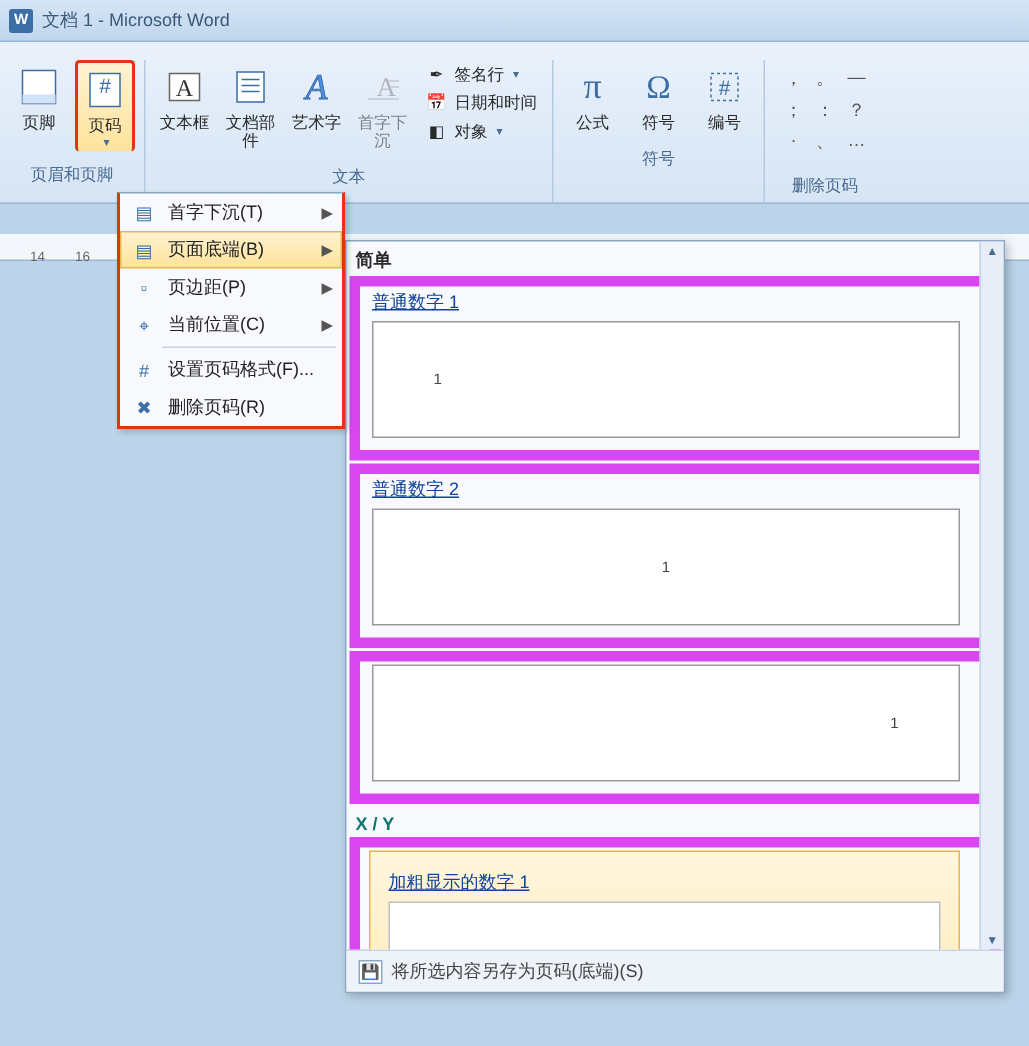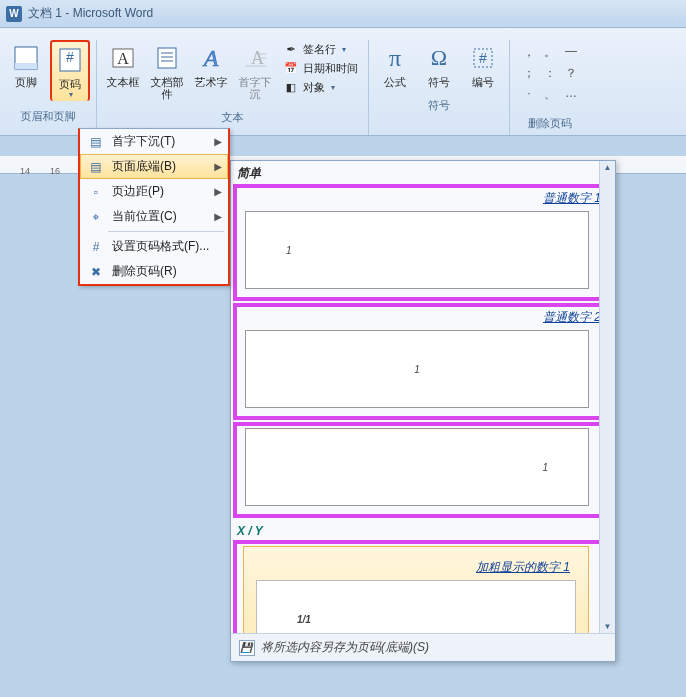--- a/index.html
+++ b/index.html
@@ -101,24 +101,24 @@
   .dd-menu .mi .arrow { margin-left:auto; font-size:10px; color:#555;}
   .dd-menu .mi.hover {
     background:linear-gradient(#fff2d0,#ffe39c);
     border:1px solid #e8b64a; padding:3px 5px;
   }
   .dd-menu .sep { height:1px; background:#c7d3e3; margin:2px 4px 2px 28px; }
   .dd-red-top { border:2px solid #e53210; border-bottom:none; }
 
   
   .gallery {
-    position:absolute; left:230px; top:160px; width:386px; height:502px;
+    position:absolute; left:230px; top:160px; width:440px; height:502px;
     background:#f7f9fc; border:1px solid #8ba7c7;
     box-shadow:2px 2px 6px rgba(0,0,0,.25);
-    z-index:9; display:flex; flex-direction:column;font-style:italic;
+    z-index:9; display:flex; flex-direction:column;
   }
   .gallery .scroll { overflow:hidden; flex:1; position:relative; }
   .gallery .sb {
     position:absolute; right:0; top:0; bottom:0; width:16px;
     background:#e6edf7; border-left:1px solid #c4d2e4;
     display:flex; flex-direction:column; justify-content:space-between; align-items:center;
   }
   .gallery .sb .arr{ font-size:8px; color:#4a6b8f; padding:2px 0;}
   .cat-title {
     font-size:12px; font-weight:bold; color:#2a2a2a;
@@ -133,21 +133,21 @@
     border:1px solid #999; display:flex; align-items:center;
     font-size:10px; color:#444;
   }
   .thumb-box.left { justify-content:flex-start; padding-left:40px;}
   .thumb-box.center { justify-content:center;}
   .thumb-box.right { justify-content:flex-end; padding-right:40px;}
   .thumb-sel {
     background:linear-gradient(#fff6de,#ffe9b0);
     border:1px solid #e8b64a; margin:2px 20px 6px 6px; padding:10px;
   }
-  .red-frame { border:4px solid #d946ef;text-align:right; }
+  .red-frame { border:7px solid #d946ef; }
   .gallery .footer {
     border-top:1px solid #c4d2e4; background:#eef3fa;
     padding:5px 8px; display:flex; align-items:center; gap:6px;
     font-size:12px; color:#444;
   }
   .gallery .footer .icn {
     width:16px;height:16px;border:1px solid #8ba7c7;background:#fff;
     display:flex;align-items:center;justify-content:center;font-size:10px;color:#3a6ea5;
   }
 

